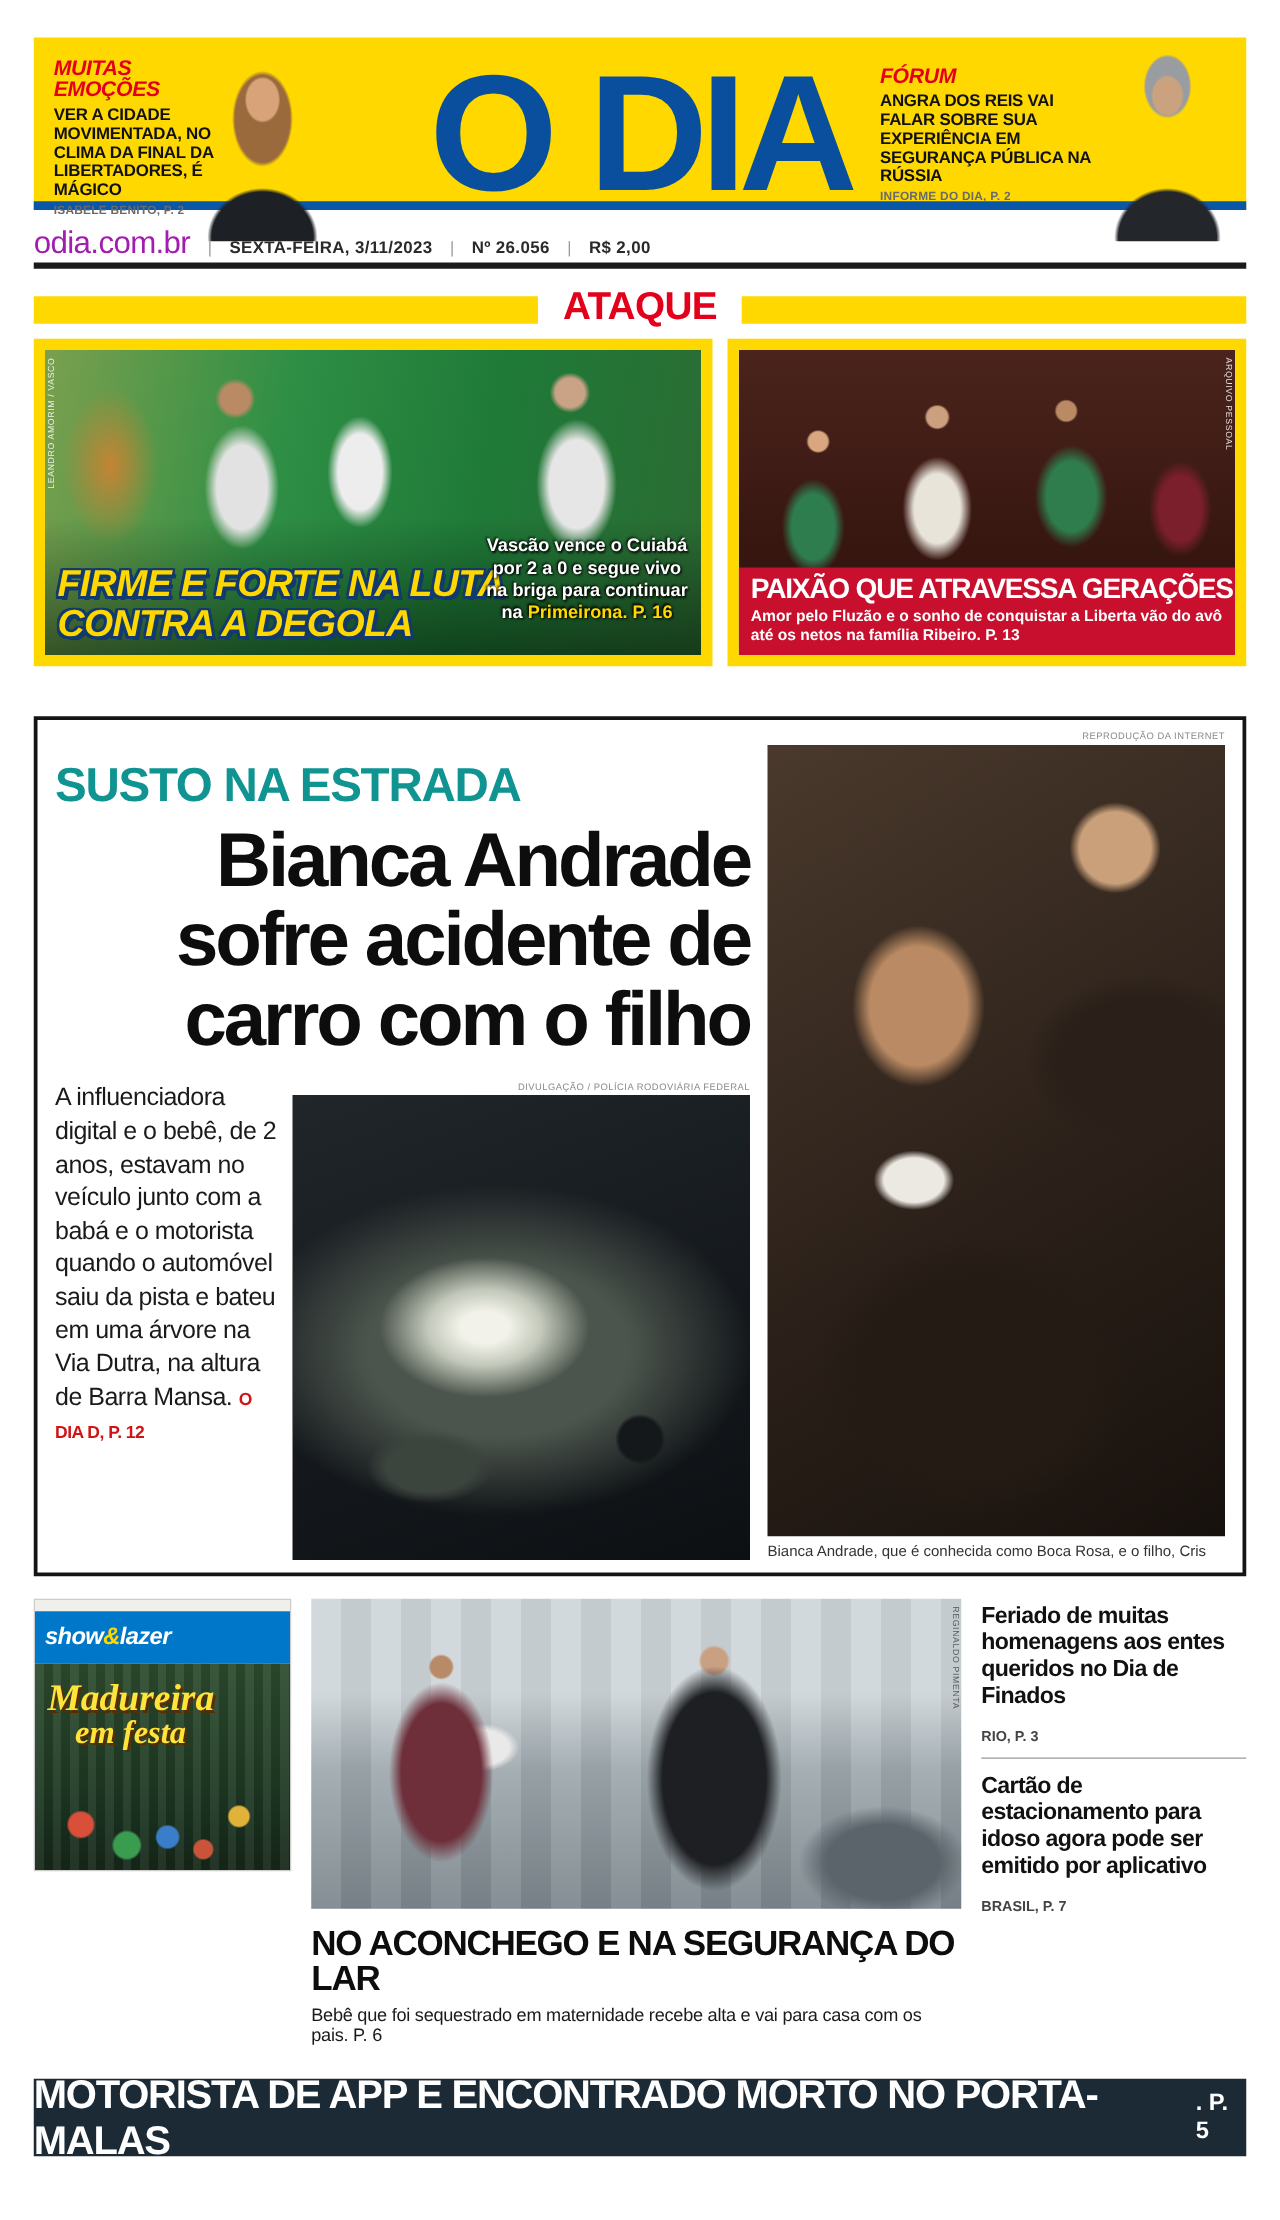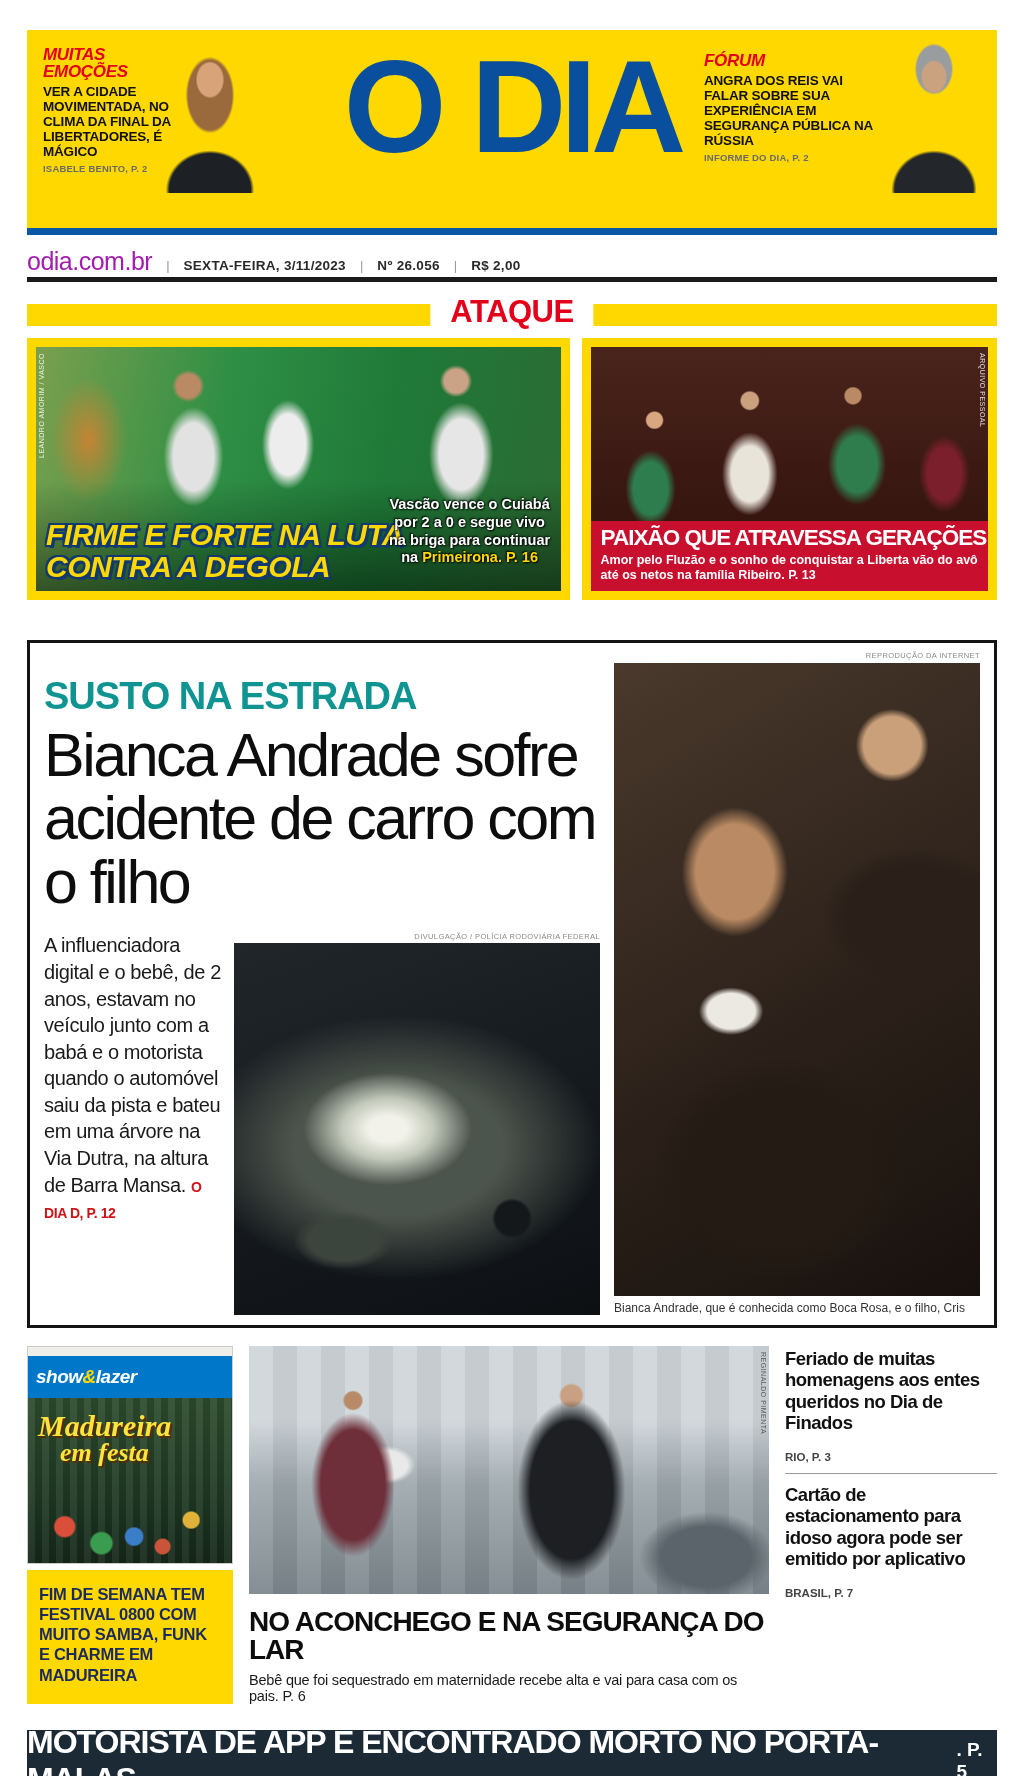--- a/index.html
+++ b/index.html
@@ -1,21 +1,21 @@
 <!DOCTYPE html>
 <html lang="pt"><head>
 <meta charset="utf-8">
 <style>
   * { box-sizing: border-box; margin: 0; padding: 0; }
   html, body { width: 1024px; background: #e8e8e8; font-family: "Liberation Sans", sans-serif; }
   .page { position: relative; width: 1024px; height: 1776px; background: #fff; overflow: hidden; }
   .inner { margin: 0 27px; }
 
   
-  .masthead { position: relative; margin: 30px 27px 0; height: 205px; background: #FFD800; border-bottom: 7px solid #0A57A8; }
+  .masthead { position: relative; margin: 30px 27px 0; height: 138px; background: #FFD800; border-bottom: 7px solid #0A57A8; }
   .mh-left { position: absolute; left: 16px; top: 16px; width: 190px; z-index: 2; }
   .kicker-red { color: #E3001B; font-style: italic; font-weight: bold; font-size: 17px; line-height: 1.0; white-space: pre-line; letter-spacing: -0.3px; }
   .mh-head { margin-top: 4px; font-weight: bold; font-size: 13.5px; line-height: 1.12; color: #111; letter-spacing: -0.2px; width: 150px; }
   .mh-byline { margin-top: 3px; font-weight: bold; font-size: 9.5px; color: #6a6a6a; letter-spacing: 0.2px; }
   .headshot { position: absolute; top: 10px; width: 110px; height: 153px; }
   .headshot-isabele { left: 128px;
     background:
       radial-gradient(ellipse 23px 30px at 50% 26%, #d9a379 0 55%, transparent 62%),
       radial-gradient(ellipse 38px 60px at 50% 36%, #9a6a3c 0 58%, transparent 64%),
       radial-gradient(ellipse 58px 52px at 50% 98%, #1d2126 0 70%, transparent 76%);
@@ -74,21 +74,21 @@
   .vasco-sub { position: absolute; right: 6px; bottom: 24px; width: 170px; z-index: 2; text-align: center; color: #fff; font-weight: bold; font-size: 14.5px; line-height: 1.22; text-shadow: 1px 1px 2px #000, -1px -1px 2px #000; }
   .vasco-sub .hl { color: #FFD800; }
   .flu-block { position: absolute; left: 0; right: 0; bottom: 0; z-index: 2; background: #C8102E; padding: 5px 10px 7px; }
   .flu-headline { color: #fff; font-weight: bold; font-size: 22.5px; letter-spacing: -1px; line-height: 1.05; white-space: nowrap; }
   .flu-sub { margin-top: 3px; color: #fff; font-weight: bold; font-size: 12.5px; line-height: 1.25; }
 
   
   .main-story { margin-top: 40px; height: 688px; border: 3px solid #141414; padding: 8px 14px 10px; display: flex; gap: 14px; }
   .ms-left { width: 556px; display: flex; flex-direction: column; }
   .ms-kicker { margin-top: 24px; color: #0F9491; font-weight: bold; font-size: 38px; letter-spacing: -1px; }
-  .ms-headline { margin-top: 6px; color: #0d0d0d; font-weight: normal; font-size: 61px; line-height: 1.04; letter-spacing: -2.5px; }
+  .ms-headline { margin-top: 6px; color: #0d0d0d; font-weight: bold; font-size: 61px; line-height: 1.04; letter-spacing: -2.5px; text-align: right; }
   .ms-row { display: flex; gap: 12px; margin-top: 18px; flex: 1; }
   .ms-body { width: 178px; font-size: 20px; line-height: 1.33; color: #1a1a1a; letter-spacing: -0.4px; }
   .ms-body-ref { color: #D01317; font-weight: bold; font-size: 14px; }
   .ms-crash { flex: 1; display: flex; flex-direction: column; }
   .tiny-credit { font-size: 7.5px; color: #8a8a8a; text-align: right; letter-spacing: 0.4px; margin-bottom: 2px; }
   .photo-crash { flex: 1;
     background:
       radial-gradient(circle 28px at 76% 74%, #14181a 0 60%, transparent 72%),
       radial-gradient(ellipse 120px 80px at 42% 50%, #f2f2ea 0 16%, #c2c8ba 38%, transparent 70%),
       radial-gradient(ellipse 70px 40px at 30% 80%, #3c443e 0 50%, transparent 72%),
@@ -245,21 +245,20 @@
               <span class="amp">&amp;</span>
               <span>lazer</span>
           </div>
           <div class="photo-madureira">
             <div class="cover-title">
               <span class="l1">Madureira</span>
               <span class="l2">em festa</span>
             </div>
           </div>
         </div>
-        <div class="showlazer-box">FIM DE SEMANA TEM FESTIVAL 0800 COM MUITO SAMBA, FUNK E CHARME EM MADUREIRA</div>
       </div>
       <div class="bt-center">
         <div class="photo-baby">
           <div class="v-credit v-credit-right" style="color:rgba(60,60,60,.8)">REGINALDO PIMENTA</div>
         </div>
         <div class="bt-headline">NO ACONCHEGO E NA SEGURANÇA DO LAR</div>
         <div class="bt-sub">Bebê que foi sequestrado em maternidade recebe alta e vai para casa com os pais. P. 6</div>
       </div>
       <div class="bt-right">
         <div class="story">

